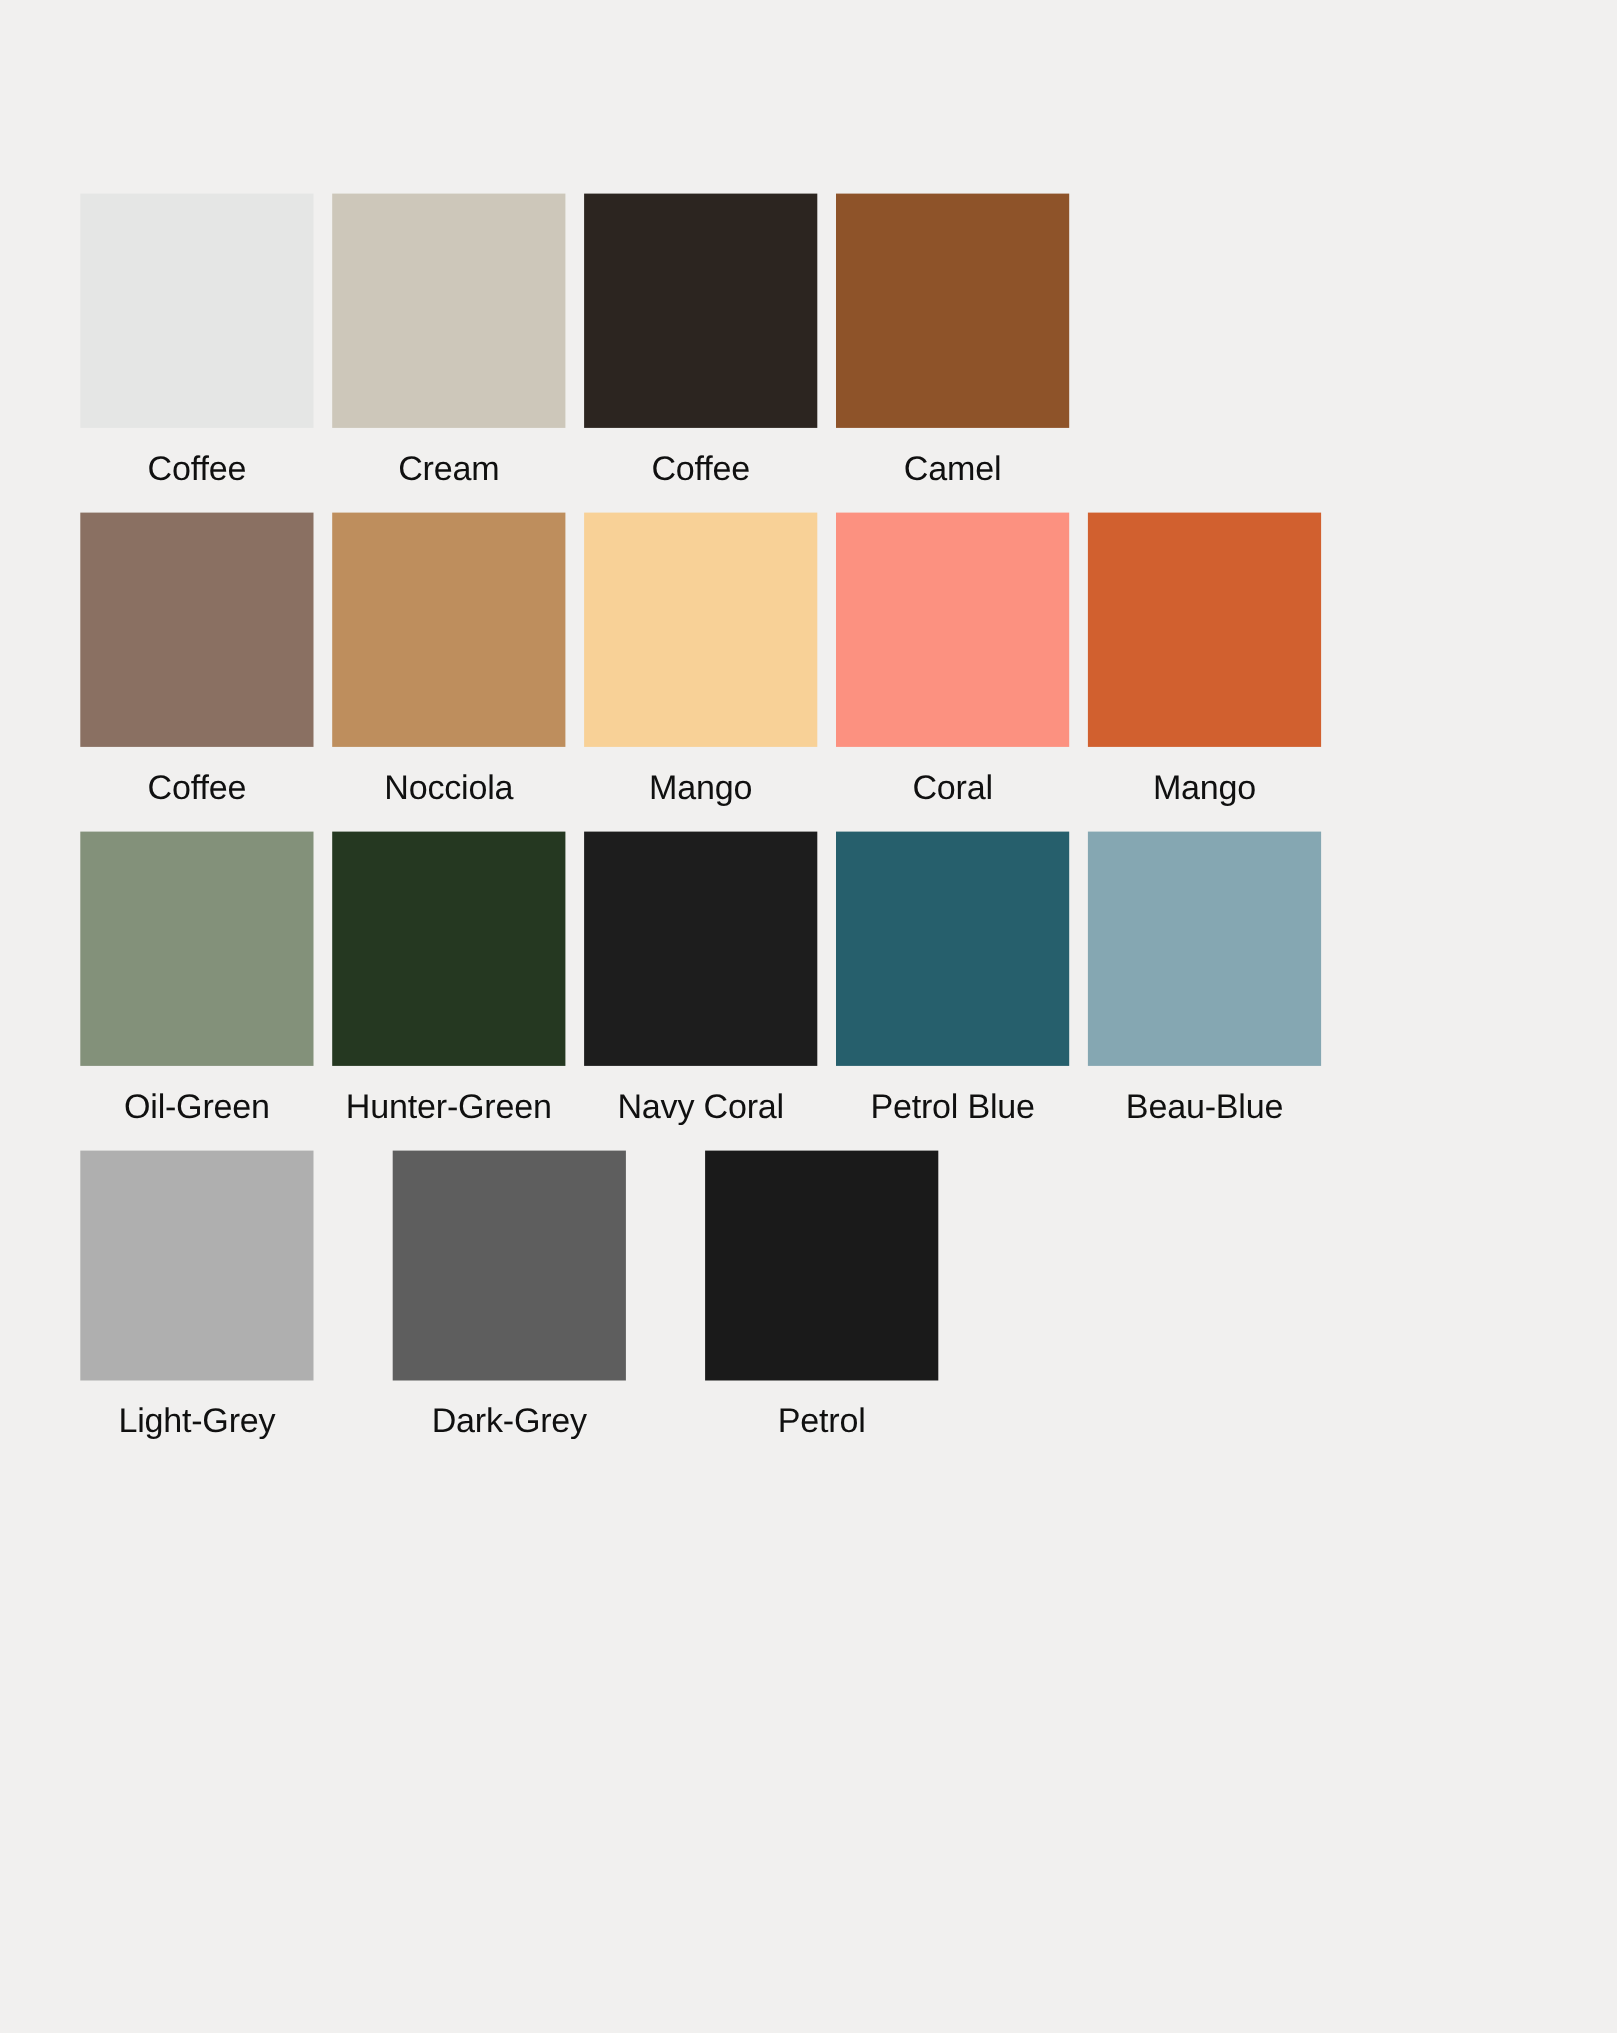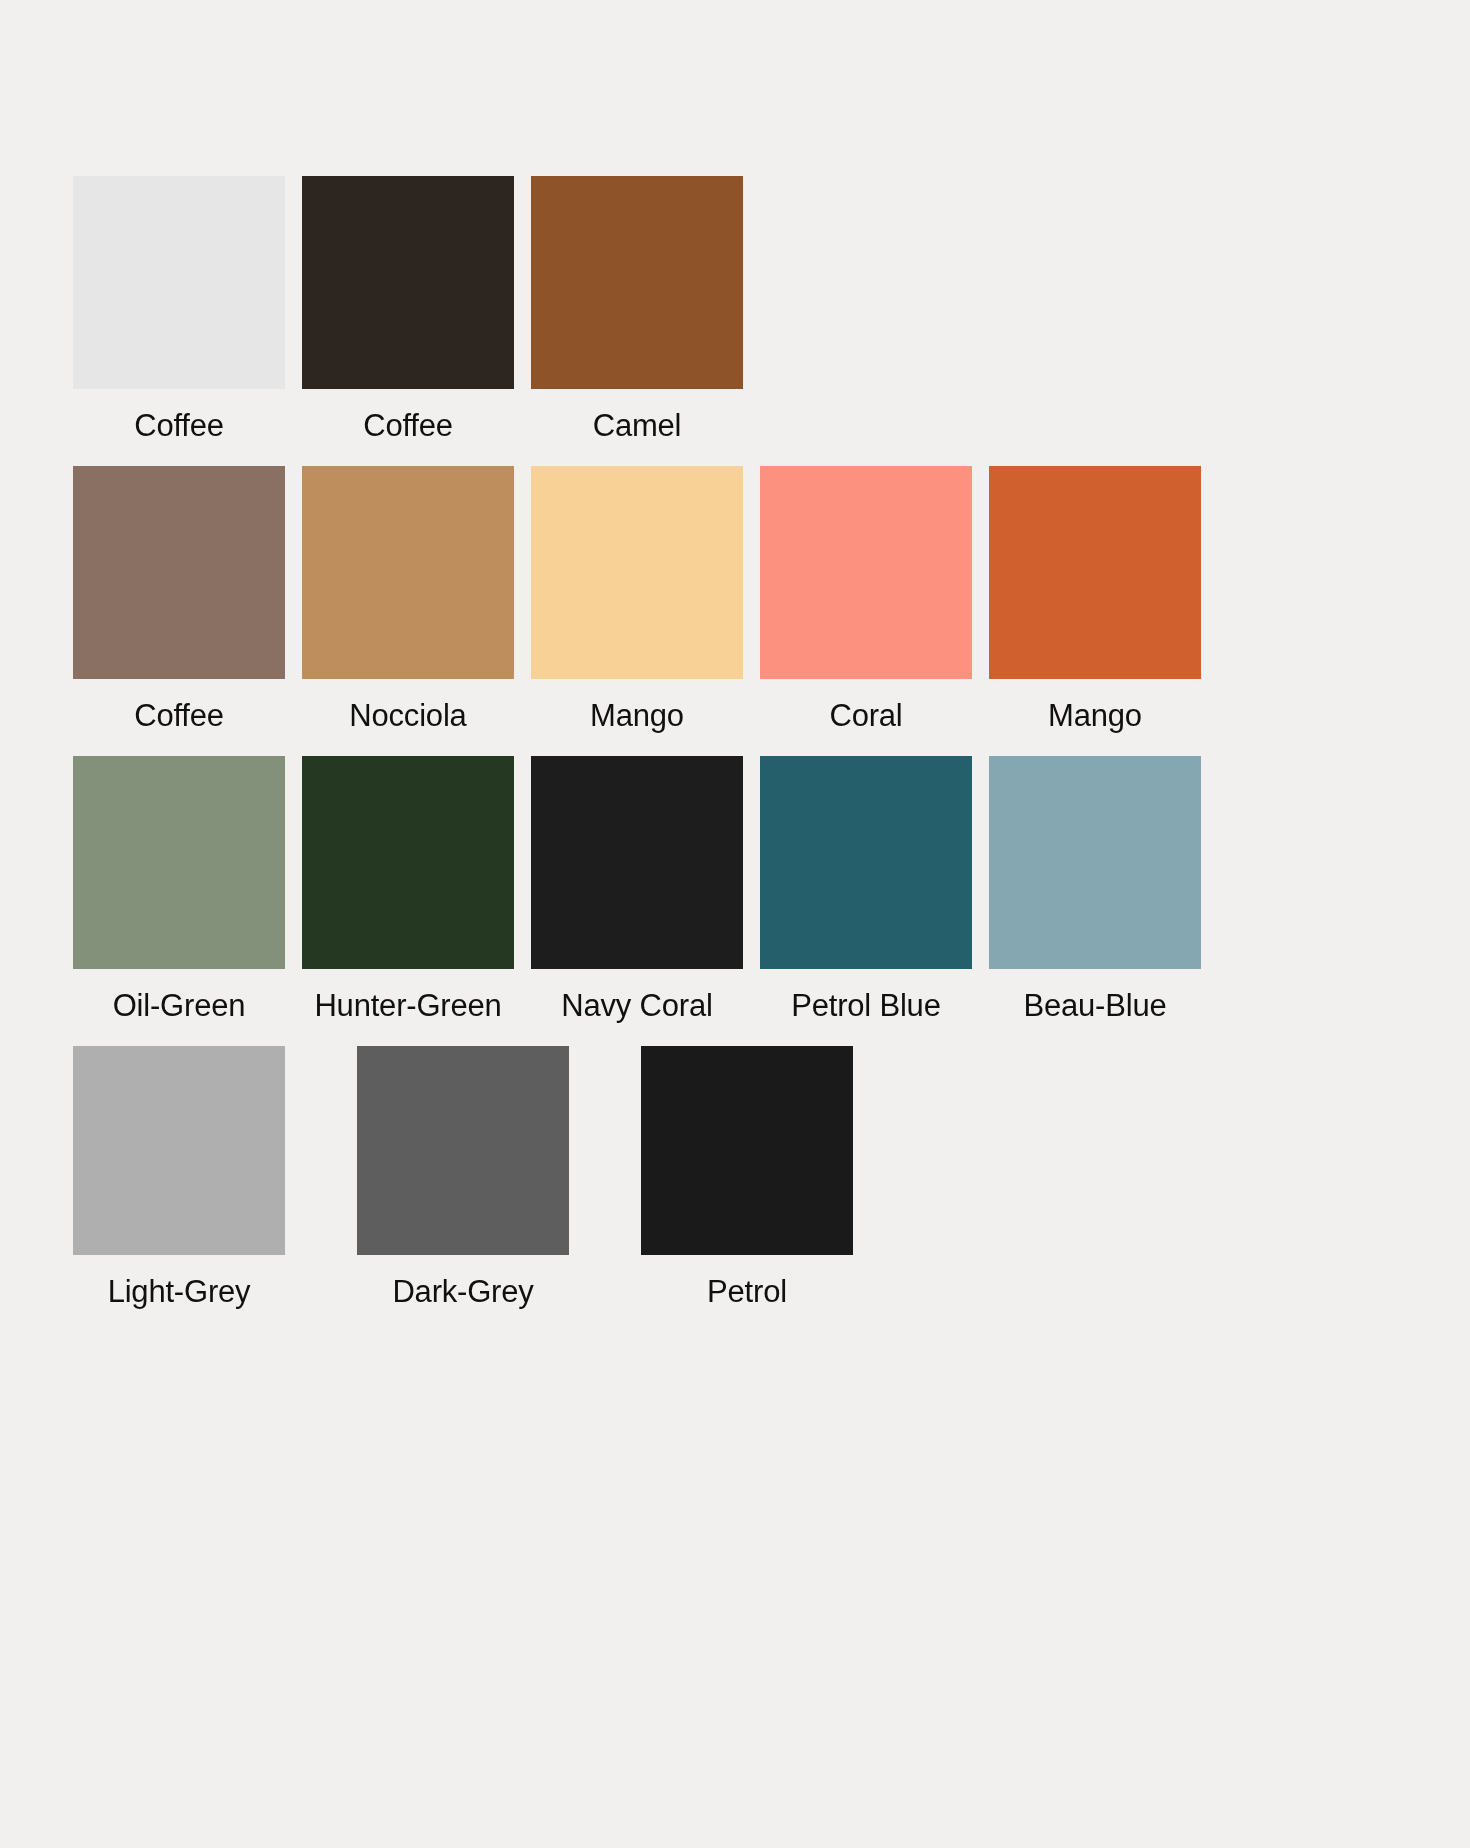--- a/index.html
+++ b/index.html
@@ -86,20 +86,24 @@
 <body style="background-color: rgb(241, 240, 239);">
 
 <div id="palette-board">
 
   <div class="palette-row row-0">
     <div class="swatch-cell">
       <span class="swatch-chip" style="background-color: rgb(229, 230, 229);"></span>
       <span class="swatch-label" style="color: rgb(16, 16, 16);">Coffee</span>
     </div>
     <div class="swatch-cell">
+      <span class="swatch-chip" style="background-color: rgb(205, 199, 186);"></span>
+      <span class="swatch-label" style="color: rgb(16, 16, 16);">Cream</span>
+    </div>
+    <div class="swatch-cell">
       <span class="swatch-chip" style="background-color: rgb(44, 37, 32);"></span>
       <span class="swatch-label" style="color: rgb(16, 16, 16);">Coffee</span>
     </div>
     <div class="swatch-cell">
       <span class="swatch-chip" style="background-color: rgb(142, 83, 41);"></span>
       <span class="swatch-label" style="color: rgb(16, 16, 16);">Camel</span>
     </div>
   </div>
 
   <div class="row-gap-0"></div>

